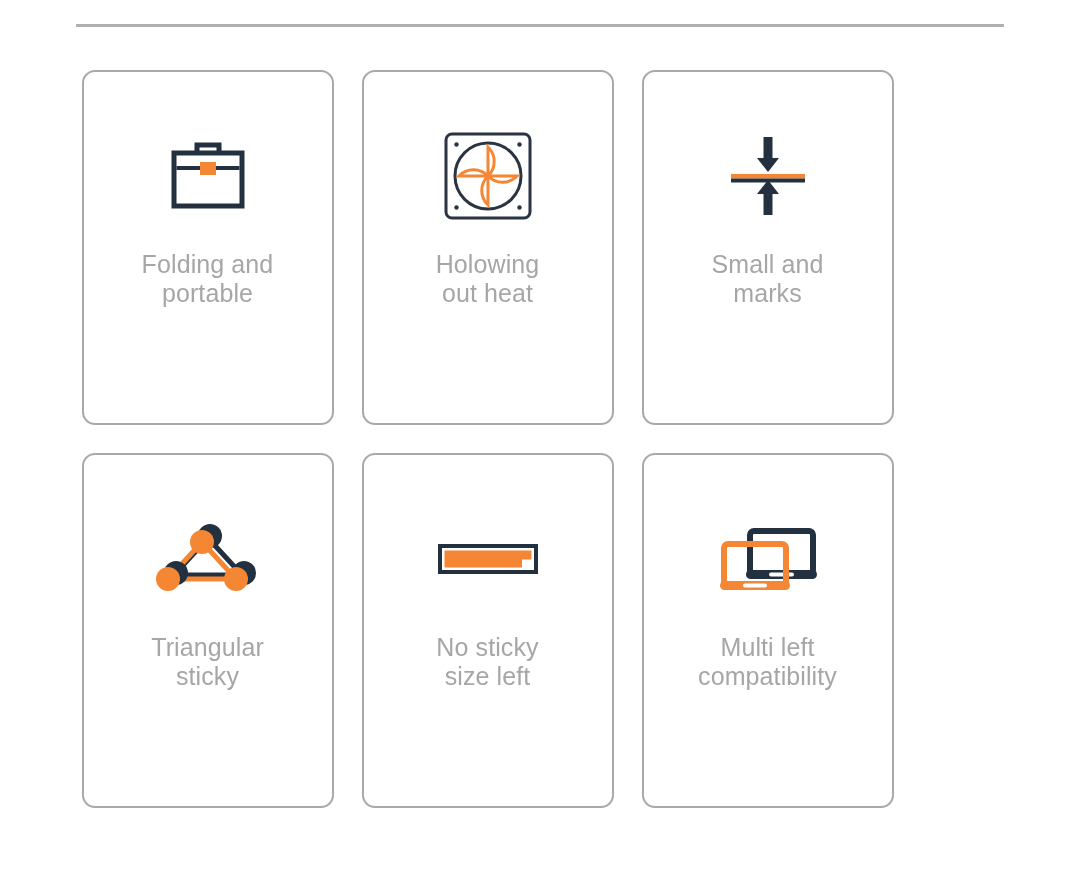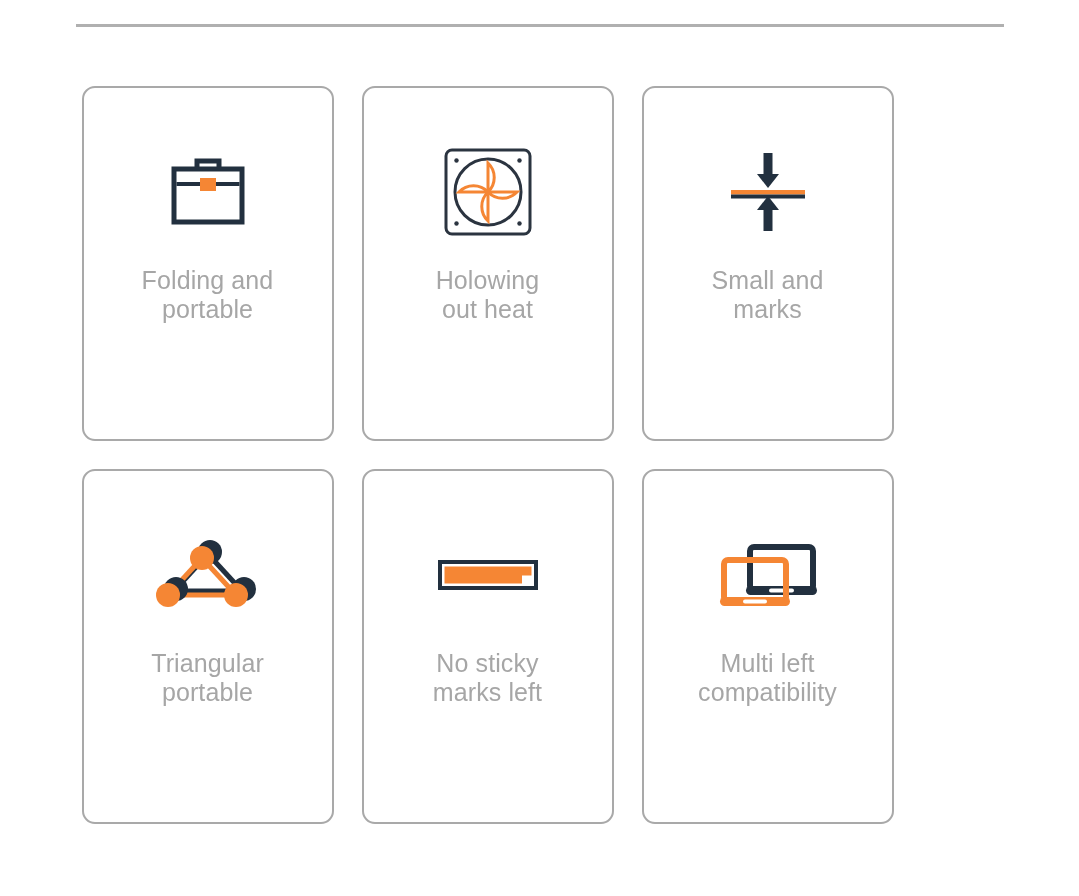--- a/index.html
+++ b/index.html
@@ -23,21 +23,21 @@
     position: absolute;
     left: 76px;
     top: 24px;
     width: 928px;
     height: 3px;
     background: #b0b0b0;
   }
   .feature-grid {
     position: absolute;
     left: 0;
-    top: 86px;
+    top: 70px;
     width: 975px;
     display: grid;
     grid-template-columns: repeat(3, 252px);
     grid-template-rows: repeat(2, 355px);
     column-gap: 62px;
     row-gap: 48px;
     justify-content: center;
     gap: 28px;
   }
   .feature-card {
@@ -164,34 +164,34 @@
 
           <circle cx="58" cy="18" r="12" fill="#22303f"></circle>
           <circle cx="50" cy="24" r="12" fill="#f58634"></circle>
           <circle cx="24" cy="55" r="12" fill="#22303f"></circle>
           <circle cx="16" cy="61" r="12" fill="#f58634"></circle>
           <circle cx="92" cy="55" r="12" fill="#22303f"></circle>
           <circle cx="84" cy="61" r="12" fill="#f58634"></circle>
         </svg>
       </div>
       <div class="card-label">Triangular
-portable</div>
+sticky</div>
     </div>
 
     <div class="feature-card">
       <div class="card-icon">
         <svg width="100" height="40" viewBox="0 0 100 40">
 
           <rect x="2" y="7" width="96" height="26" fill="none" stroke="#22303f" stroke-width="4"></rect>
 
           <path d="M6.5 11.5 L93.5 11.5 L93.5 20.5 L84 20.5 L84 28.5 L6.5 28.5 Z" fill="#f58634"></path>
         </svg>
       </div>
       <div class="card-label">No sticky
-marks left</div>
+size left</div>
     </div>
 
     <div class="feature-card">
       <div class="card-icon">
         <svg width="108" height="80" viewBox="0 0 108 80">
 
           <path d="M36 51 L36 16 A4 4 0 0 1 40 12 L95 12 A4 4 0 0 1 99 16 L99 51" fill="none" stroke="#22303f" stroke-width="6" stroke-linecap="round"></path>
           <rect x="32" y="51" width="71" height="9" rx="4.5" ry="4.5" fill="#22303f"></rect>
           <rect x="55" y="53.5" width="25" height="4" rx="2" ry="2" fill="#ffffff"></rect>
 

